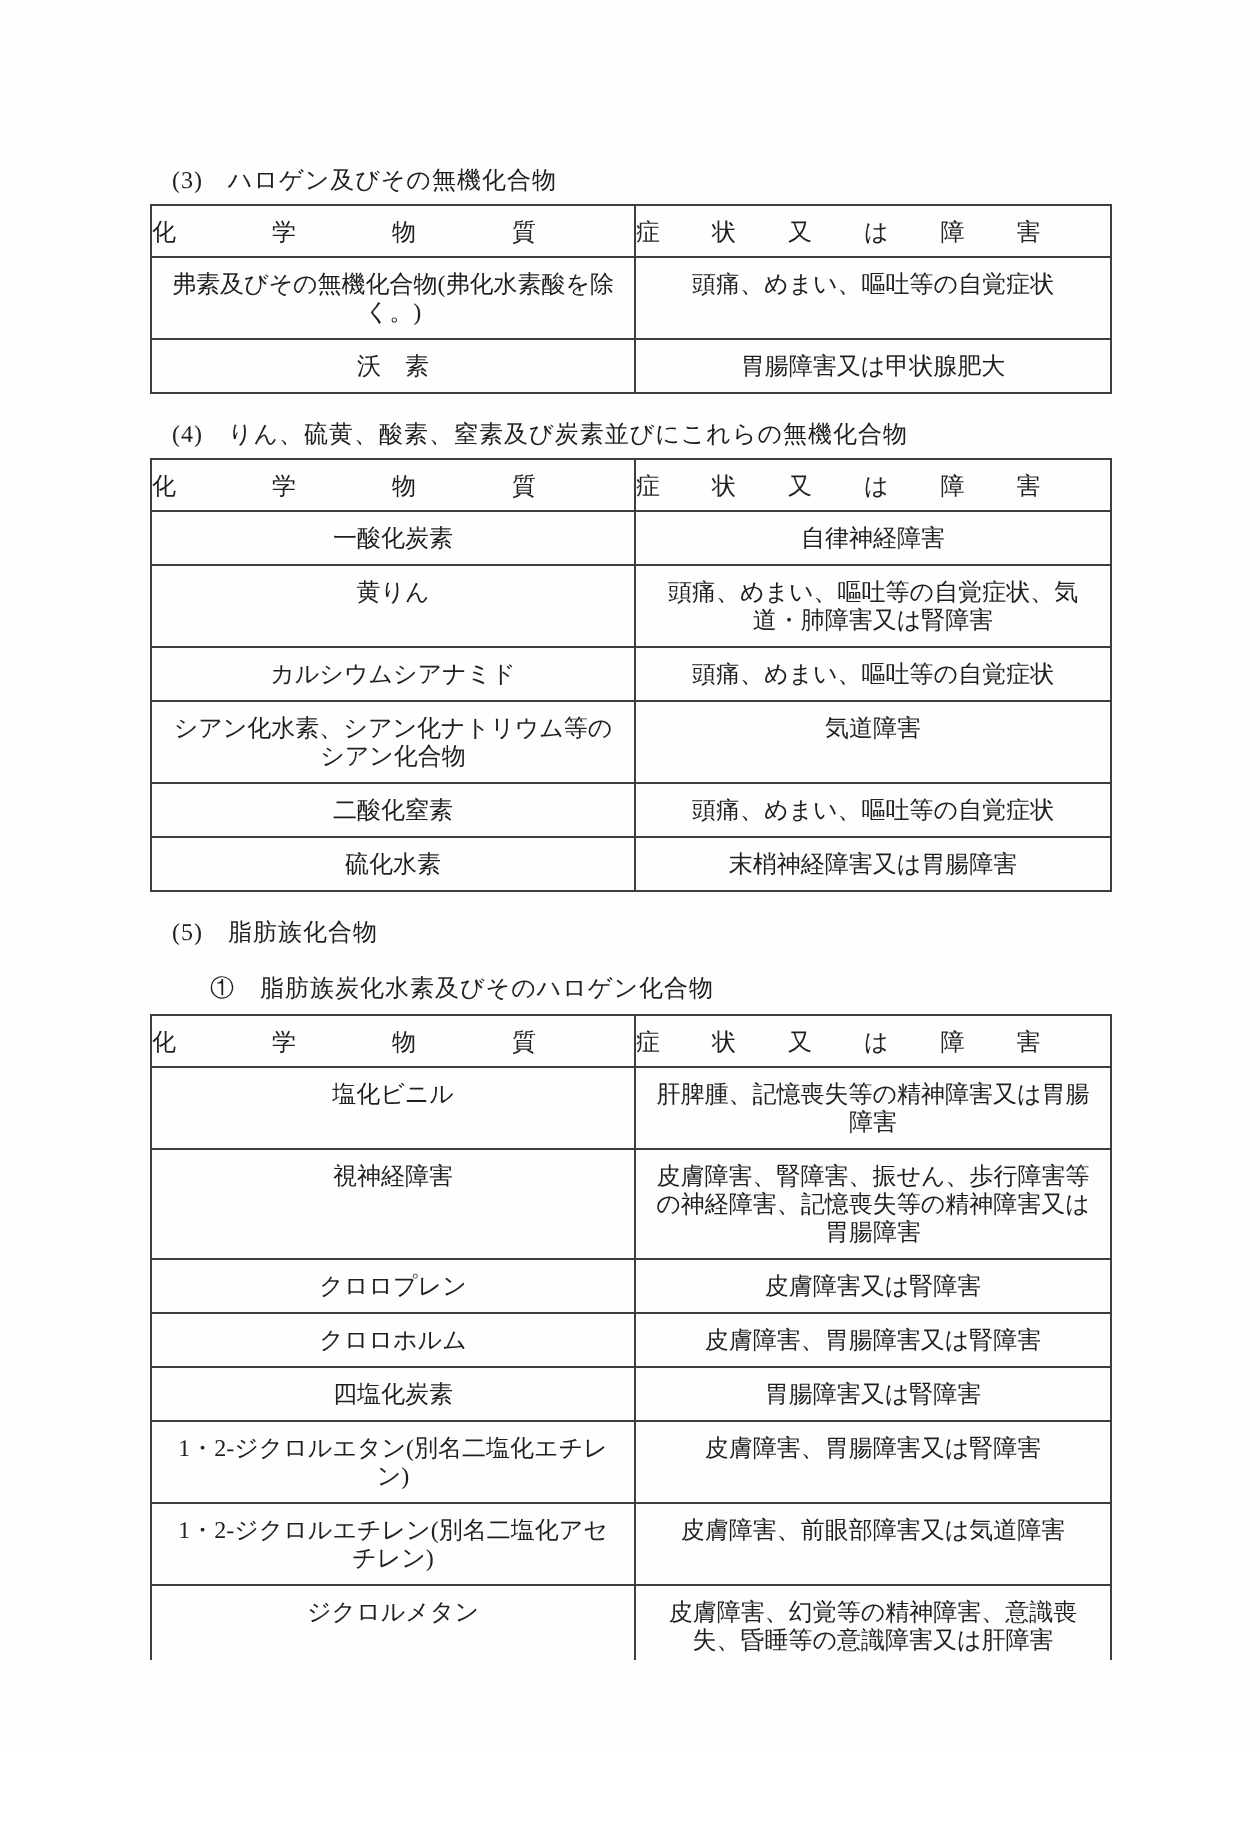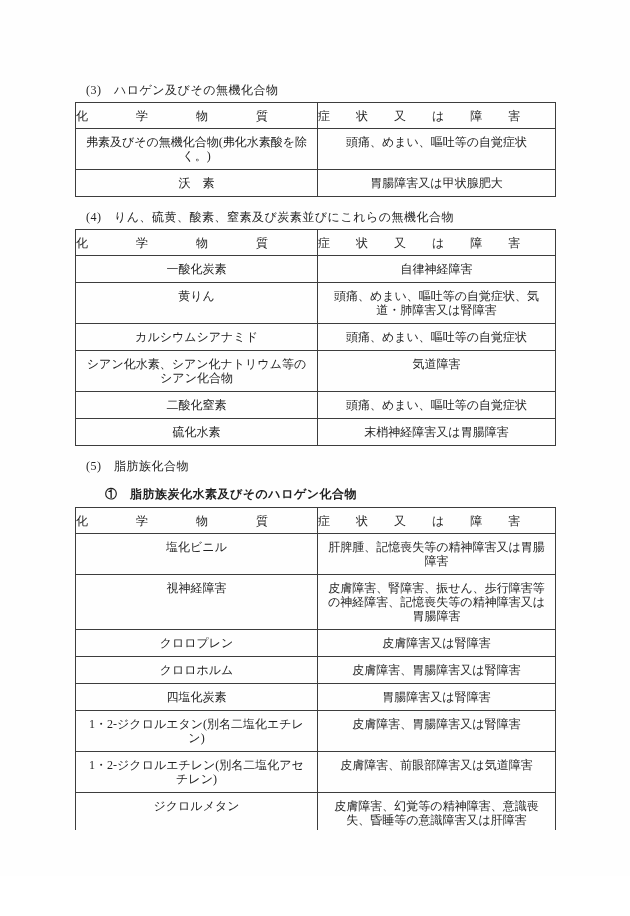--- a/index.html
+++ b/index.html
@@ -25,21 +25,20 @@
   }
   .heading {
     margin: 0 0 5px 11px;
     white-space: nowrap;
     letter-spacing: 0.5px;
   }
   .sub-heading {
     margin: 14px 0 6px 30px;
     white-space: nowrap;
     letter-spacing: 0.5px;
-    font-weight: bold;
   }
   .section-gap {
     margin-top: 13px;
   }
   table.chem-table {
     border-collapse: collapse;
     table-layout: fixed;
     width: 480px;
     margin: 0;
   }

